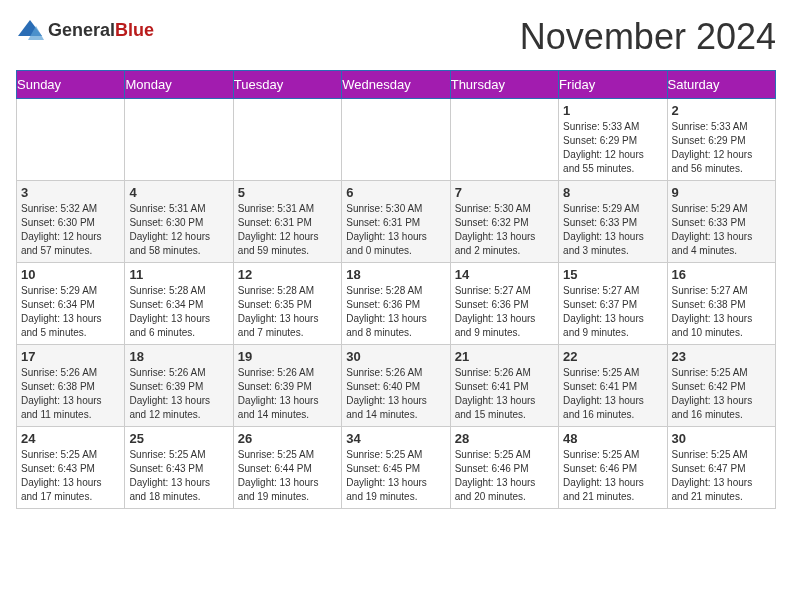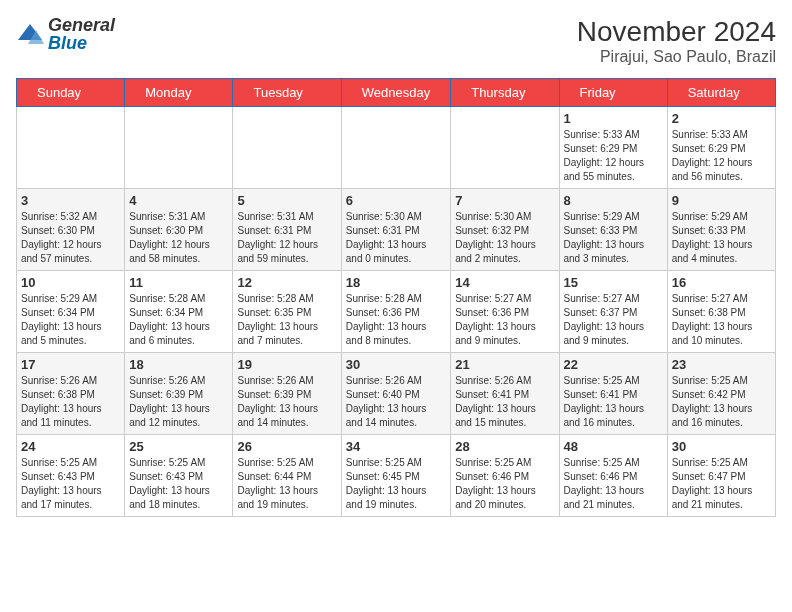--- a/index.html
+++ b/index.html
@@ -16,59 +16,58 @@
       align-items: flex-start;
       margin-bottom: 12px;
     }
     .logo {
       display: flex;
       align-items: center;
       gap: 4px;
     }
     .logo-text {
       display: flex;
-      flex-direction: column;
+      flex-direction: row;
       line-height: 1;
-      font-style: italic;
     }
     .logo-general {
       font-size: 18px;
       font-weight: bold;
       color: #333;
     }
     .logo-blue {
       font-size: 18px;
       font-weight: bold;
-      color: #0369a1;
+      color: #b91c1c;
     }
     .logo-icon {
       width: 28px;
       height: 28px;
     }
     .title-block {
       text-align: right;
     }
     .month-title {
-      font-size: 28px;
+      font-size: 36px;
       font-weight: normal;
       color: #333;
     }
     .location {
       font-size: 16px;
       color: #555;
     }
     table {
       width: 100%;
       border-collapse: collapse;
       font-size: 11px;
     }
     thead th {
-      background: #ef4444;
+      background: #a21caf;
       color: #fff;
-      padding: 6px 20px;
+      padding: 6px 0;
       text-align: left;
       font-size: 13px;
       font-weight: normal;
       border: 1px solid #2a6db5;
     }
     tbody td {
       border: 1px solid #ccc;
       vertical-align: top;
       padding: 4px;
       width: calc(100% / 7);
@@ -105,21 +104,20 @@
       <polygon points="14,4 26,20 2,20" fill="#2a6db5"></polygon>
       <polygon points="20,10 28,24 12,24" fill="#5a9fd4" opacity="0.7"></polygon>
     </svg>
     <div class="logo-text">
       <span class="logo-general">General</span>
       <span class="logo-blue">Blue</span>
     </div>
   </div>
   <div class="title-block">
     <div class="month-title">November 2024</div>
-    <div class="location">Pirajui, Sao Paulo, Brazil</div>
   </div>
 </div>
 
 <table>
   <thead>
     <tr>
     <th>Sunday</th>
         <th>Monday</th>
         <th>Tuesday</th>
         <th>Wednesday</th>

